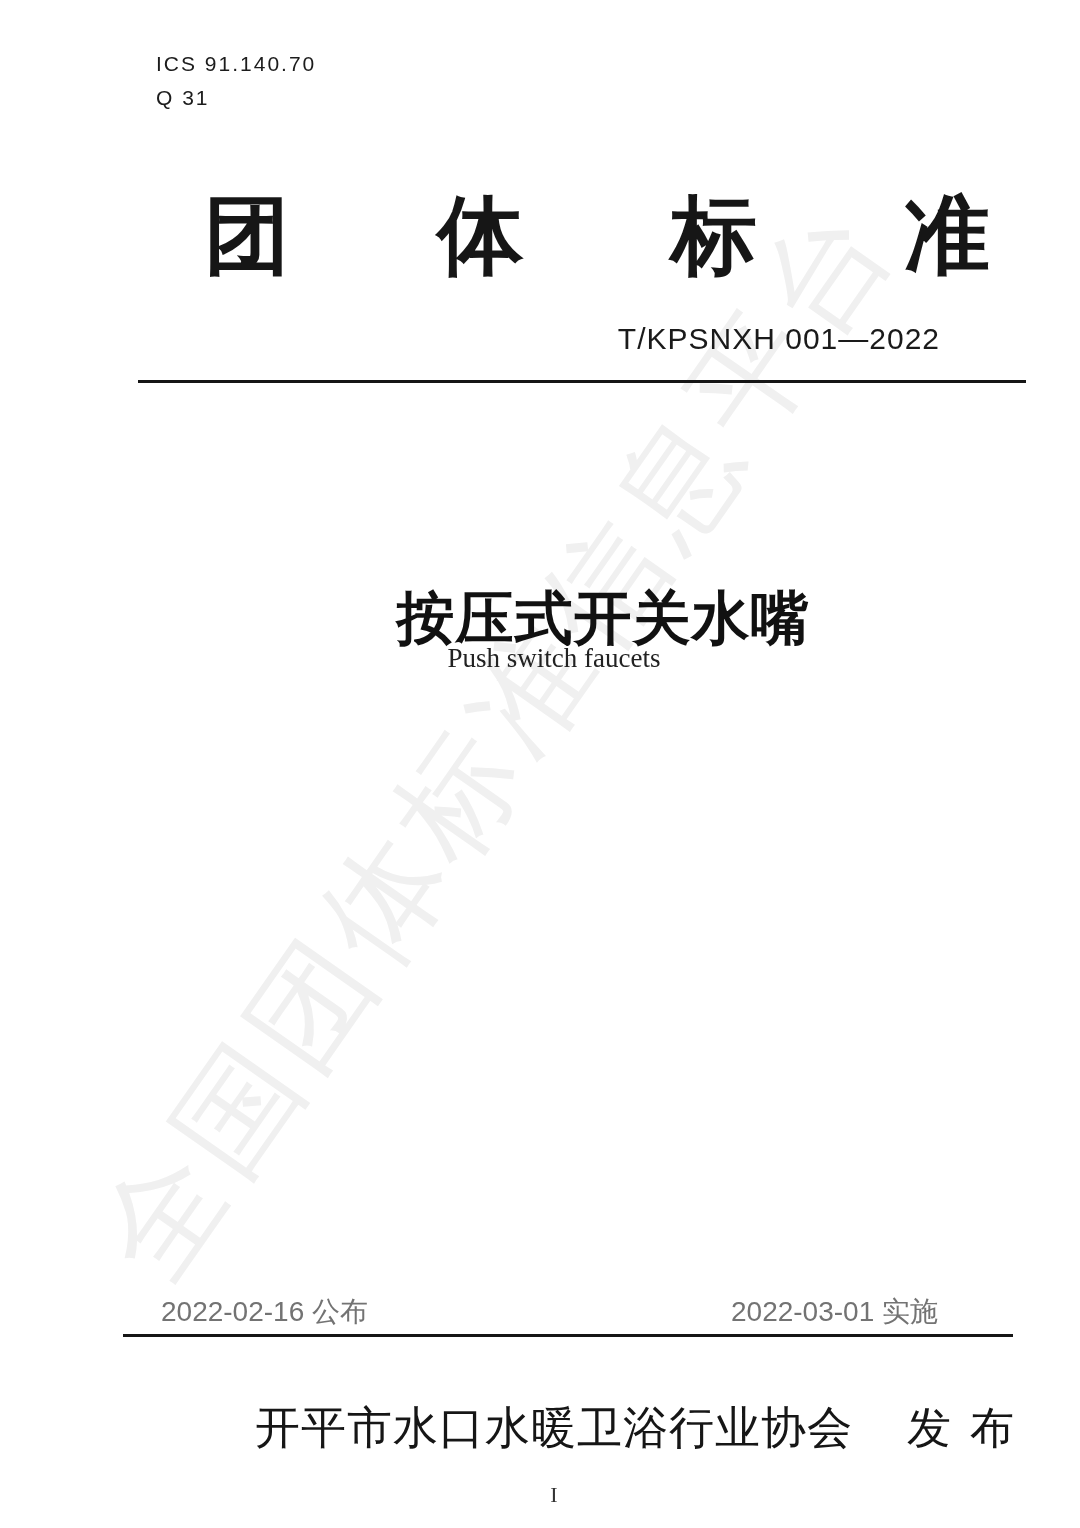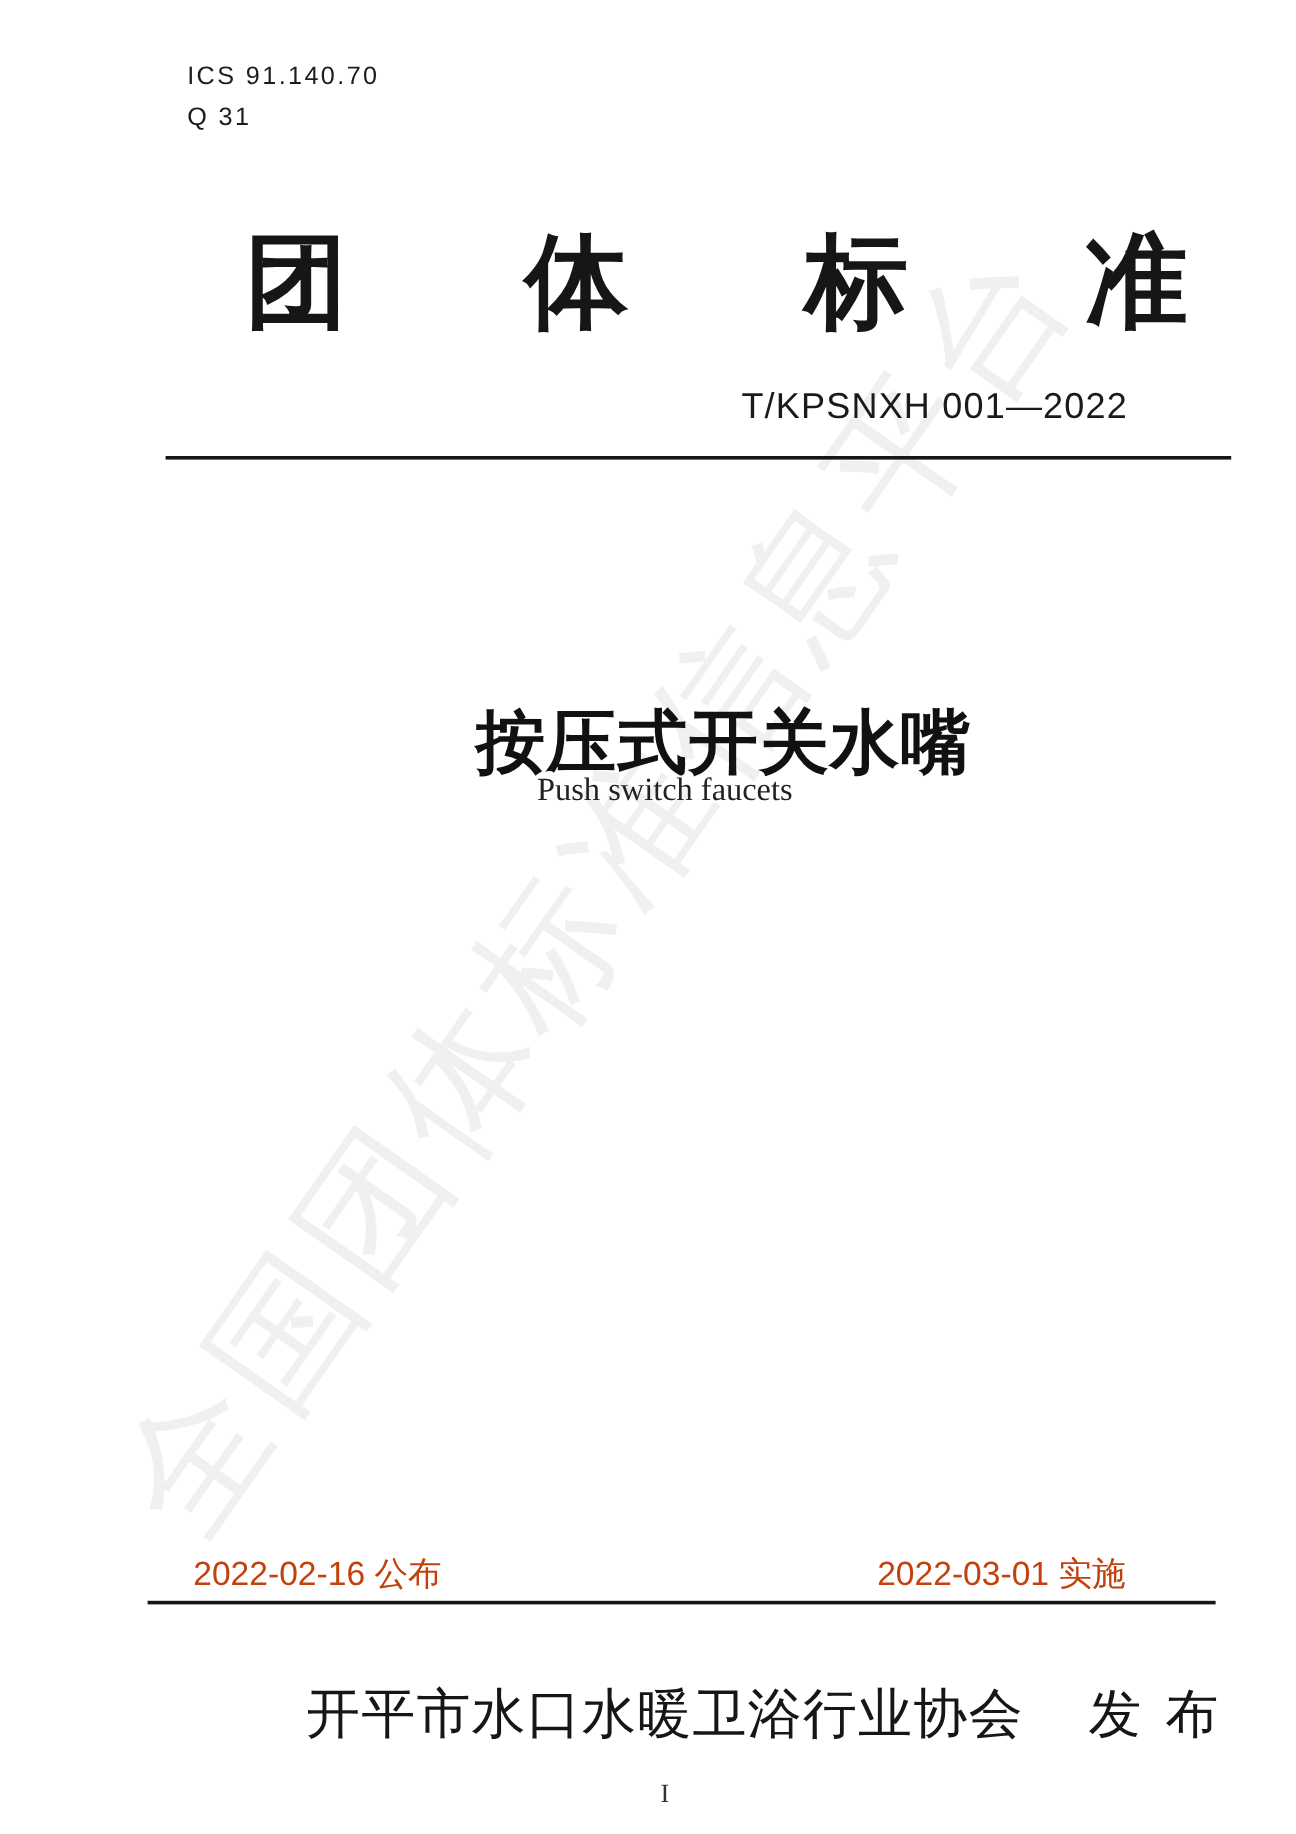--- a/index.html
+++ b/index.html
@@ -61,27 +61,27 @@
   .title-en {
     left: 0; right: 0; top: 643px;
     text-align: center;
     font-family: "Liberation Serif", serif;
     font-size: 27px; color: #222222;
   }
 
   .dates-row {
     left: 133px; top: 1293px; width: 777px;
     display: flex; justify-content: space-between;
-    font-size: 28px; color: #c2410c;
+    font-size: 28px; color: #737373;
   }
 
   .publisher-row {
     left: 227px; top: 1398px; width: 760px;
     display: flex; align-items: baseline;
-    font-family: Liberation Sans, sans-serif;
+    font-family: Liberation Serif, serif;
     color: #161616;
     white-space: nowrap;
   }
   .publisher-name { font-size: 45px; letter-spacing: 1px; }
   .publish-label  { font-size: 44px; margin-left: 54px; letter-spacing: 4px; }
 
   .page-number {
     left: 0; right: 0; top: 1482px;
     text-align: center;
     font-family: "Liberation Serif", serif;

